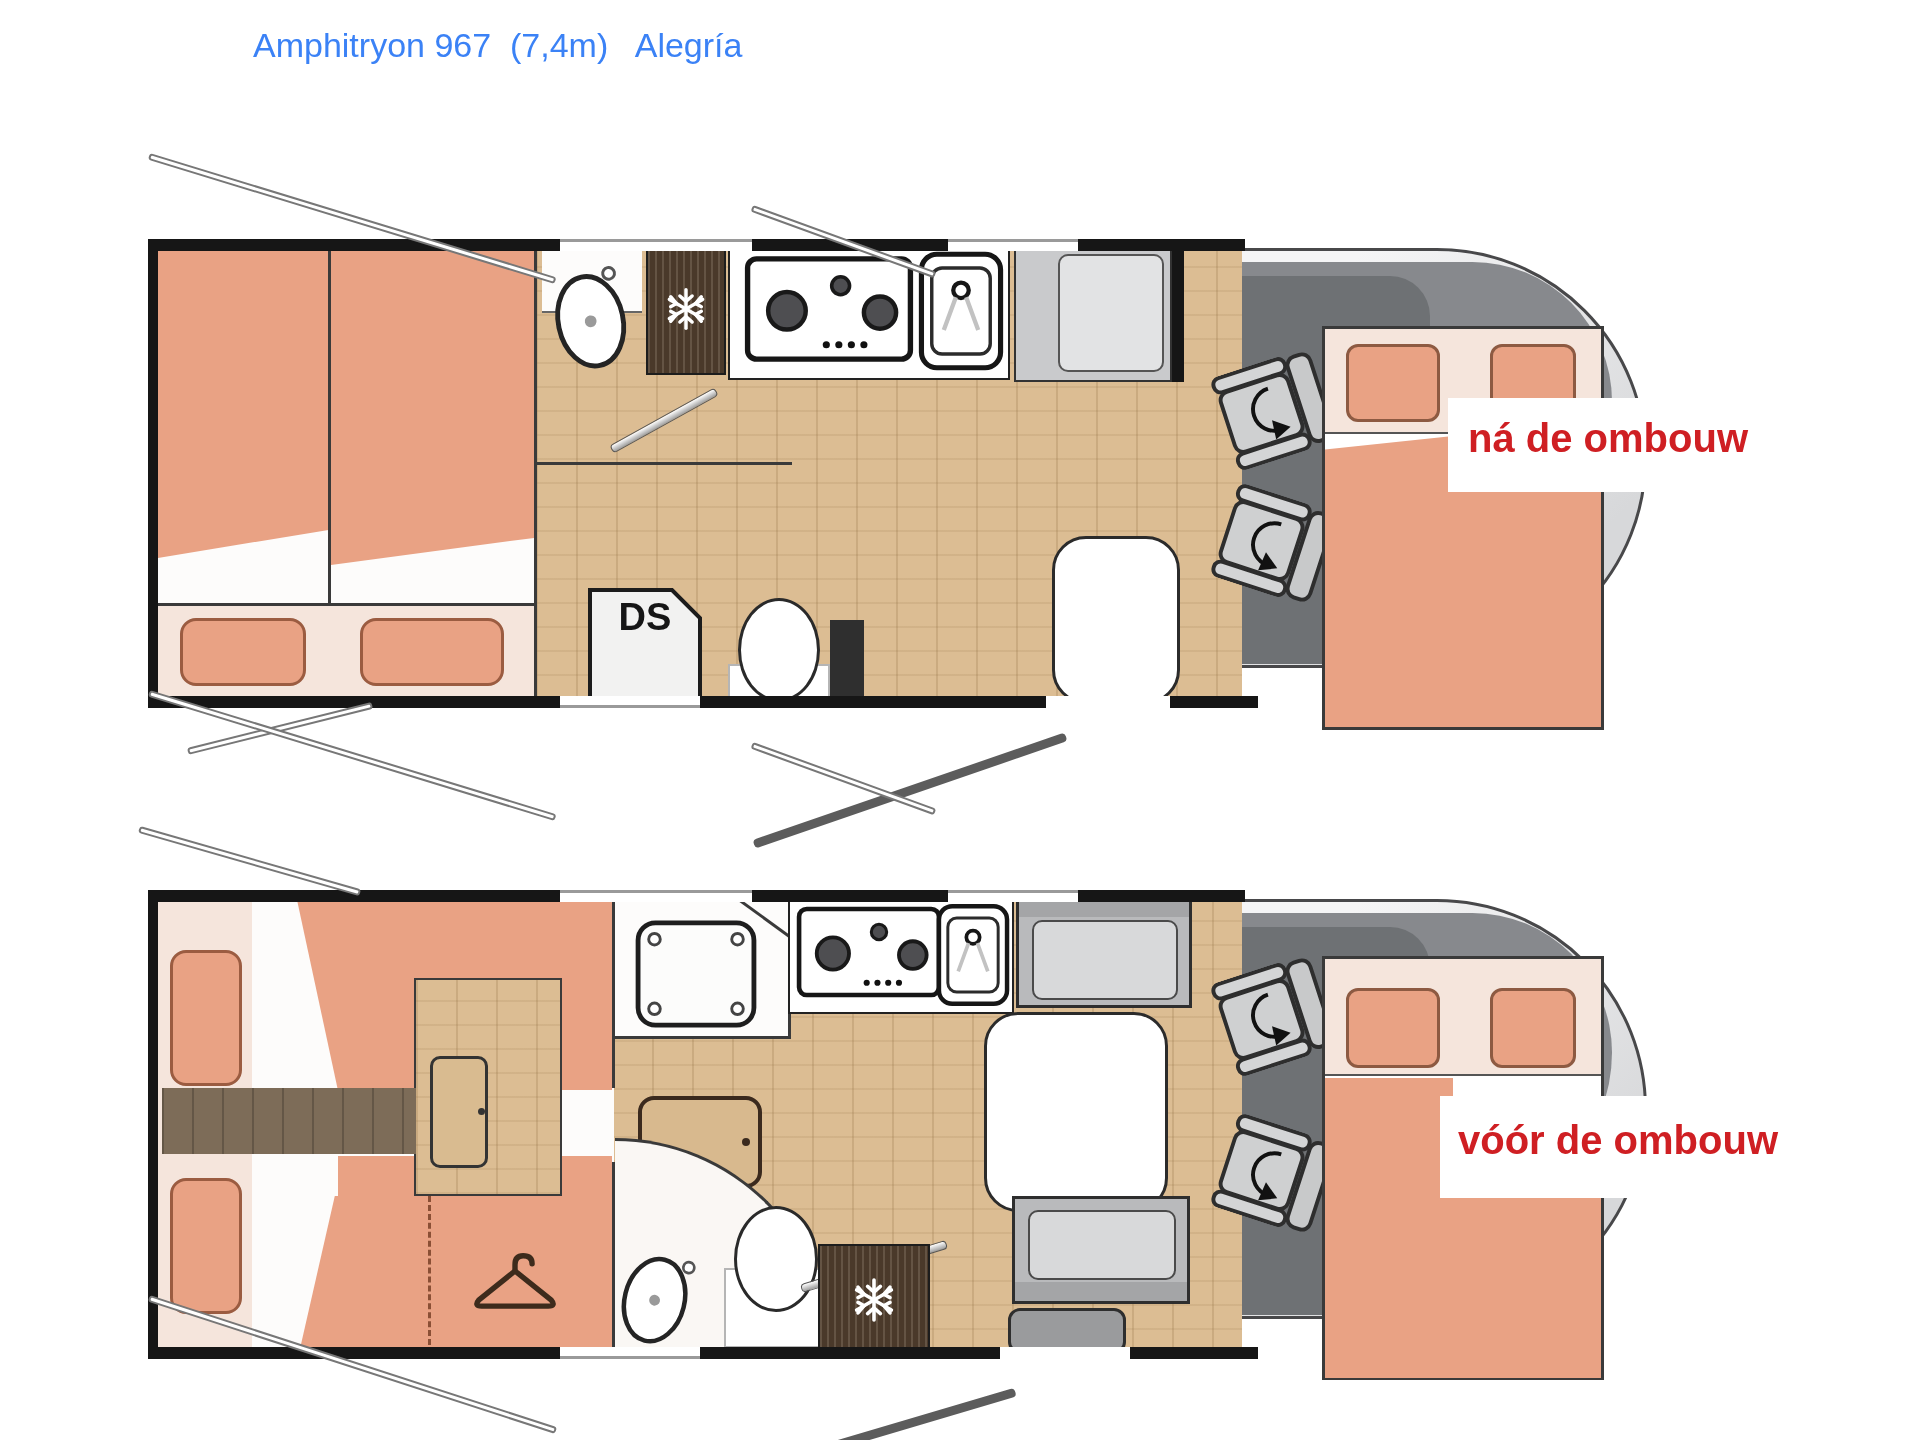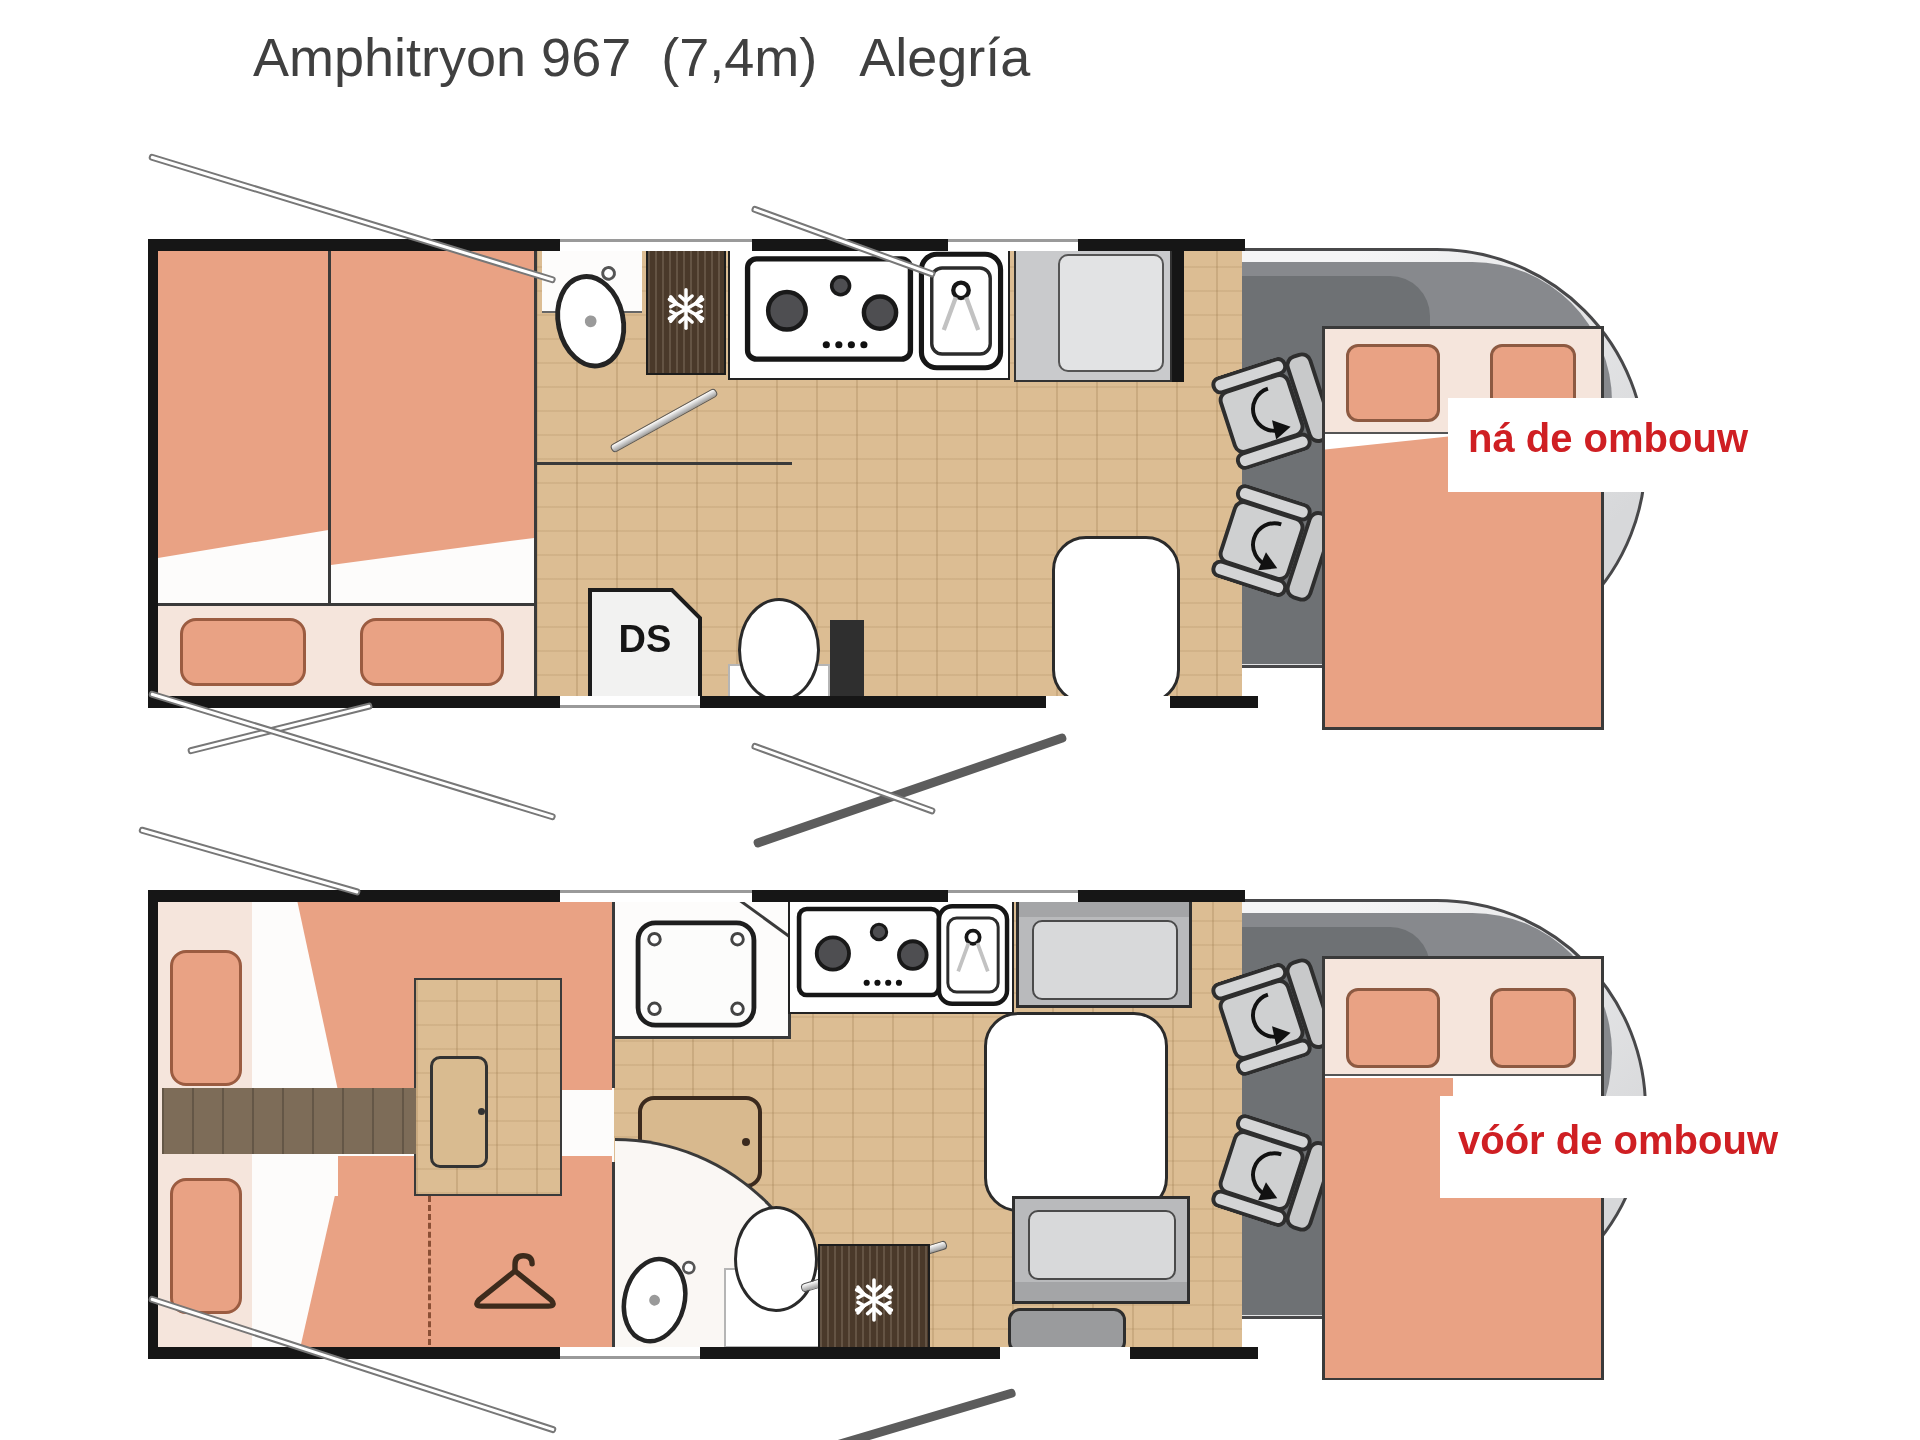--- a/index.html
+++ b/index.html
@@ -32,21 +32,21 @@
         background-image:repeating-linear-gradient(90deg,rgba(230,216,196,.17) 0 2px,transparent 2px 7px);}
   .graycab{background:#c9cacc;border:2px solid #333;}
   .graycabin{background:#e2e3e4;border:2px solid #555;border-radius:10px;}
   .silverbar{background:linear-gradient(#ffffff,#9c9c9c);border:1px solid #555;border-radius:4px;height:9px;}
   .rail{background:#fff;border:2px solid #777;border-radius:3px;height:7px;}
   .doorbar{background:#5c5c5c;border-radius:4px;height:9px;}
   .toilet{background:#fff;border:3px solid #2a2a2a;border-radius:50%;}
   .pedestal{background:#fff;border:2px solid #b5b5b5;}
   .labelband{background:#ffffff;}
   .redlabel{color:#cf1f23;font-weight:700;font-size:40px;white-space:pre;line-height:1;}
-  .title{color:#404040;font-size:54px;white-space:pre;}
+  .title{color:#3b82f6;font-size:34px;white-space:pre;}
   .dslabel{color:#161616;font-weight:700;font-size:38px;}
   .darkblock{background:#2f2f2f;}
   .patchline{border:2px solid #3a3a3a;}
   .cabdoor{background:#d8b98e;border:4px solid #3b2a1e;border-radius:16px;}
   .dot{background:#3b2a1e;border-radius:50%;}
   .bathcurve{background:#faf7f4;border-top:3px solid #3a3a3a;border-right:3px solid #3a3a3a;border-top-right-radius:100%;}
 </style>
 </head>
 <body>
 
@@ -155,21 +155,21 @@
         <use href="#sym-sink"></use>
       </svg>
 
     <div class="abs graycab" style="left:1014px;top:243px;width:158px;height:139px;"></div>
     <div class="abs graycabin" style="left:1058px;top:254px;width:106px;height:118px;"></div>
     <div class="abs wall" style="left:1172px;top:243px;width:12px;height:139px;"></div>
 
     <svg class="abs" style="left:588px;top:588px;width:114px;height:114px;">
         <use href="#sym-dsbox"></use>
       </svg>
-    <div class="abs dslabel" style="left:588px;top:618px;width:114px;text-align:center;">DS</div>
+    <div class="abs dslabel" style="left:588px;top:596px;width:114px;text-align:center;">DS</div>
     <div class="abs pedestal" style="left:728px;top:664px;width:102px;height:38px;"></div>
     <div class="abs toilet" style="left:738px;top:598px;width:82px;height:104px;"></div>
     <div class="abs darkblock" style="left:830px;top:620px;width:34px;height:80px;"></div>
 
     <div class="abs tbl" style="left:1052px;top:536px;width:128px;height:168px;"></div>
 
     <div class="abs" style="left:1210px;top:362px;width:118px;height:98px;transform:rotate(-18deg);"><svg width="118" height="98">
           <use href="#sym-seat"></use>
         </svg></div>
     <div class="abs" style="left:1210px;top:494px;width:118px;height:98px;transform:rotate(18deg);"><svg width="118" height="98">

